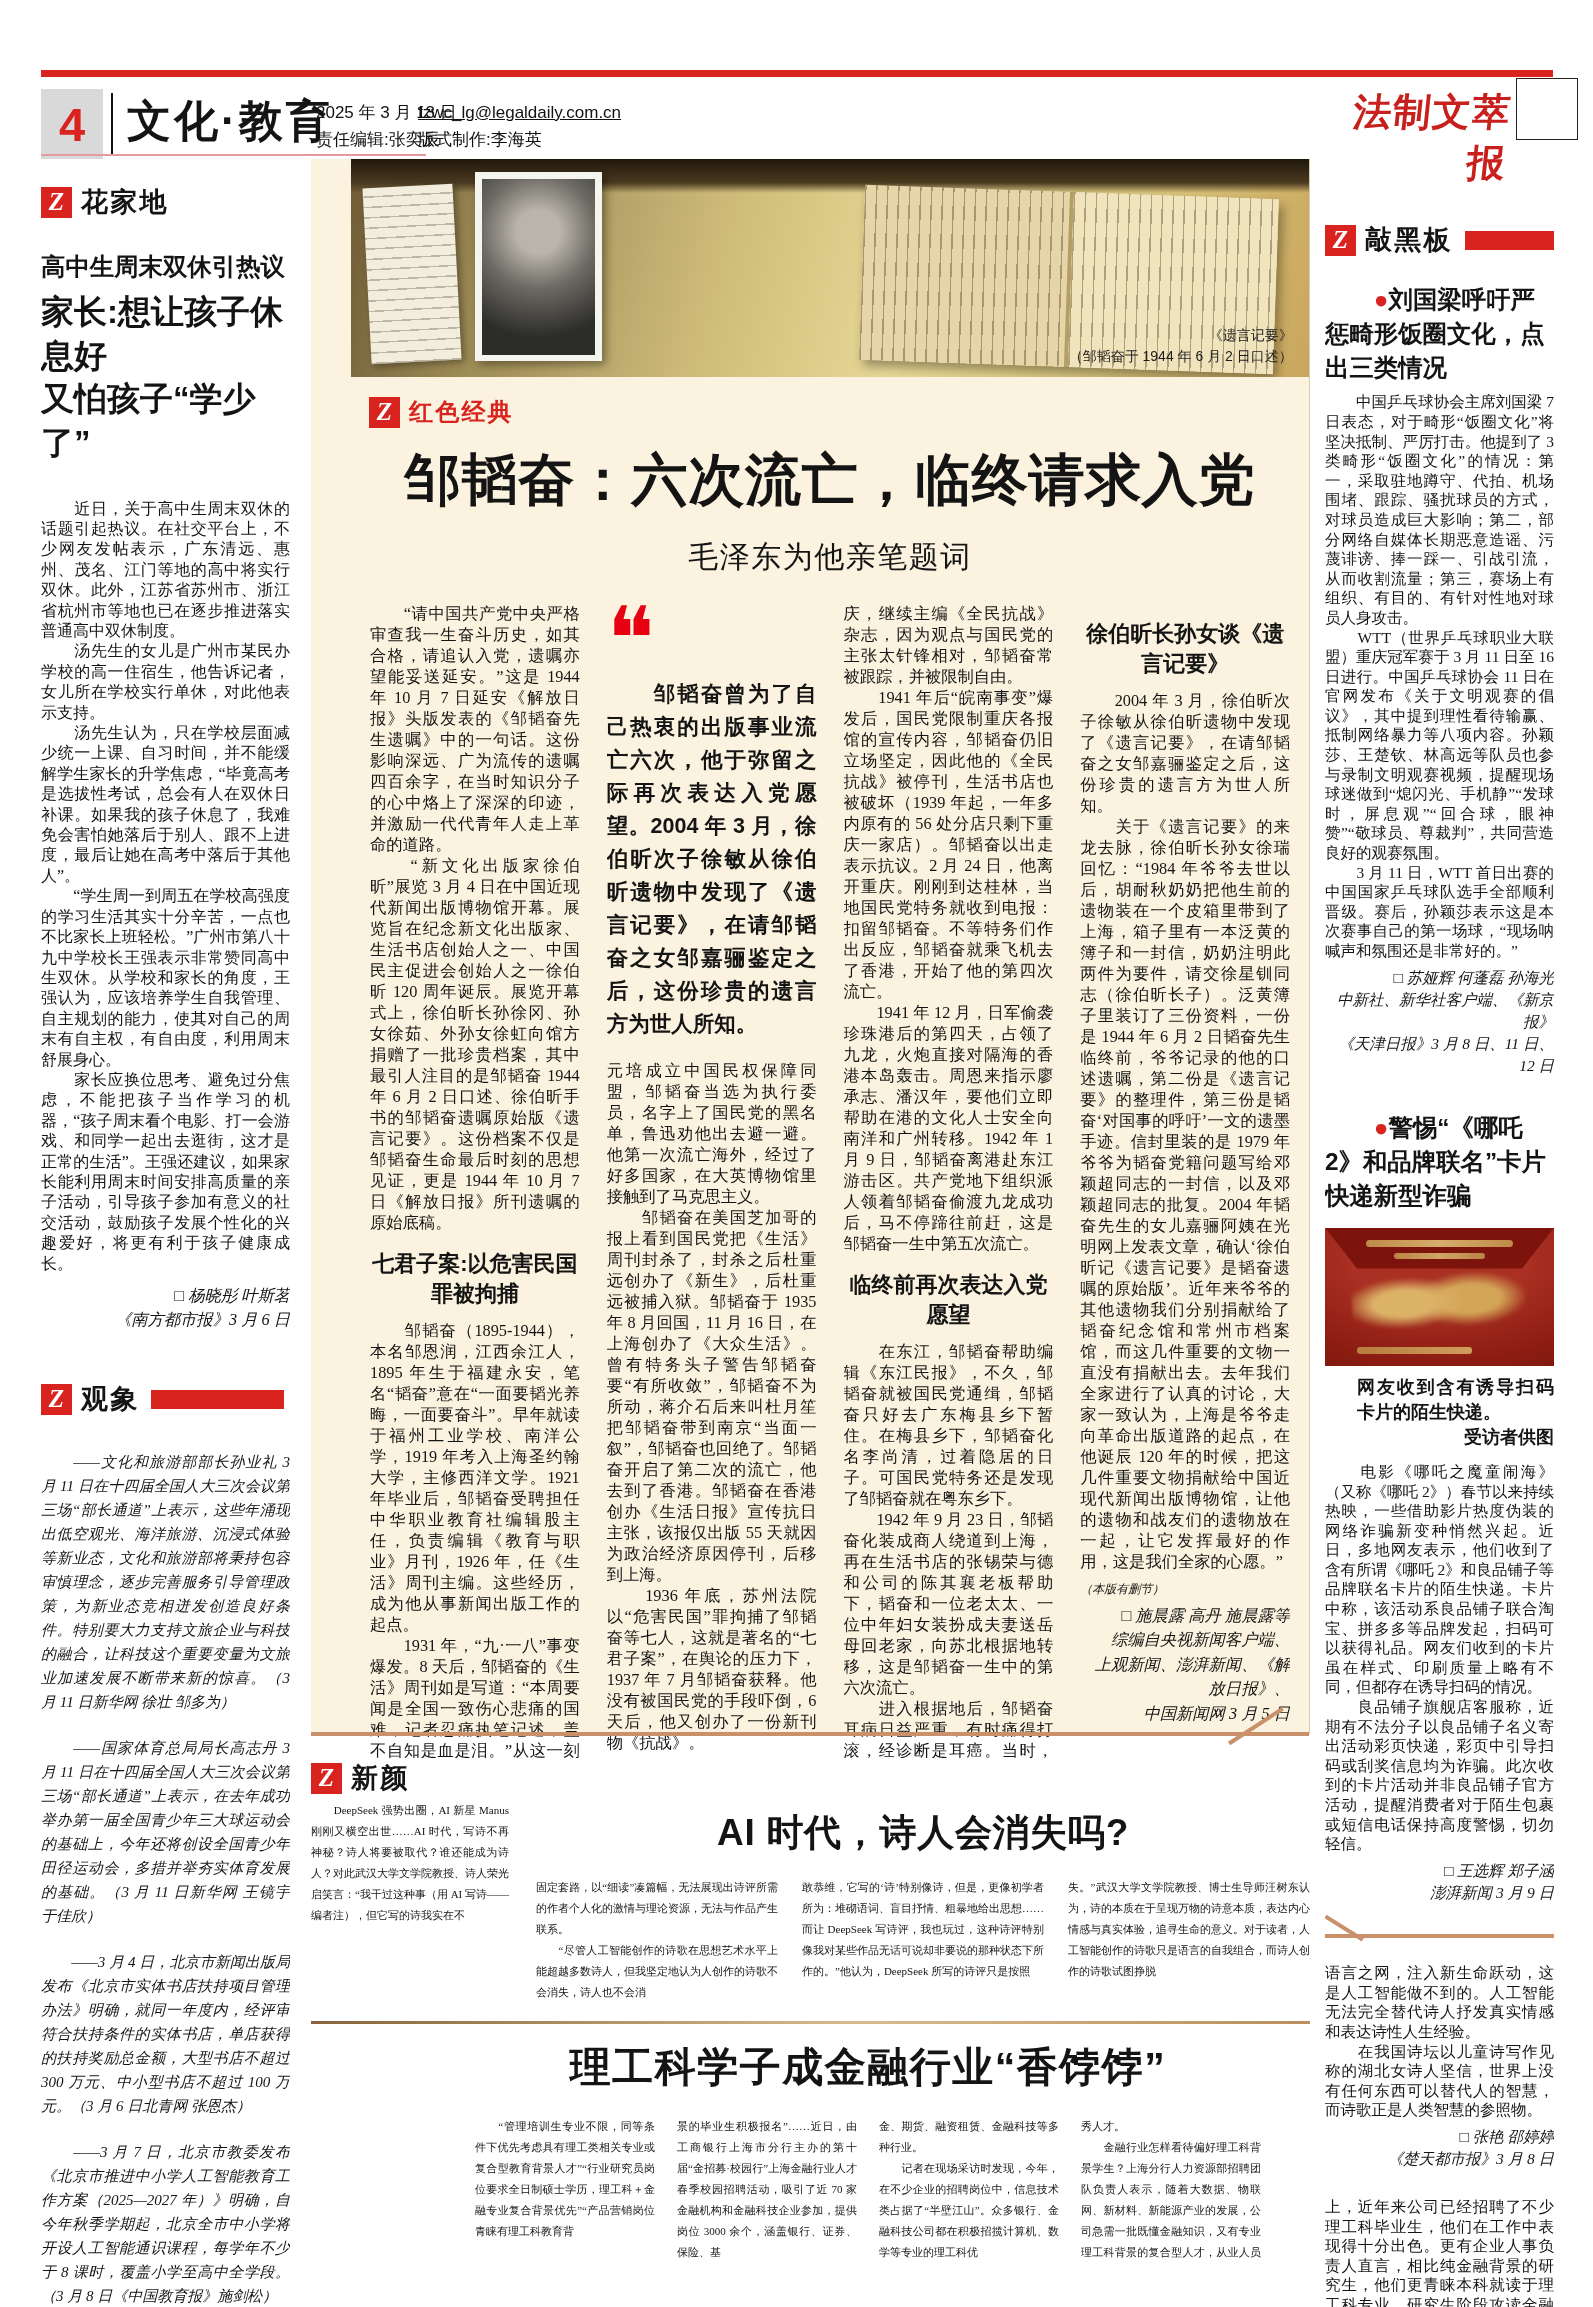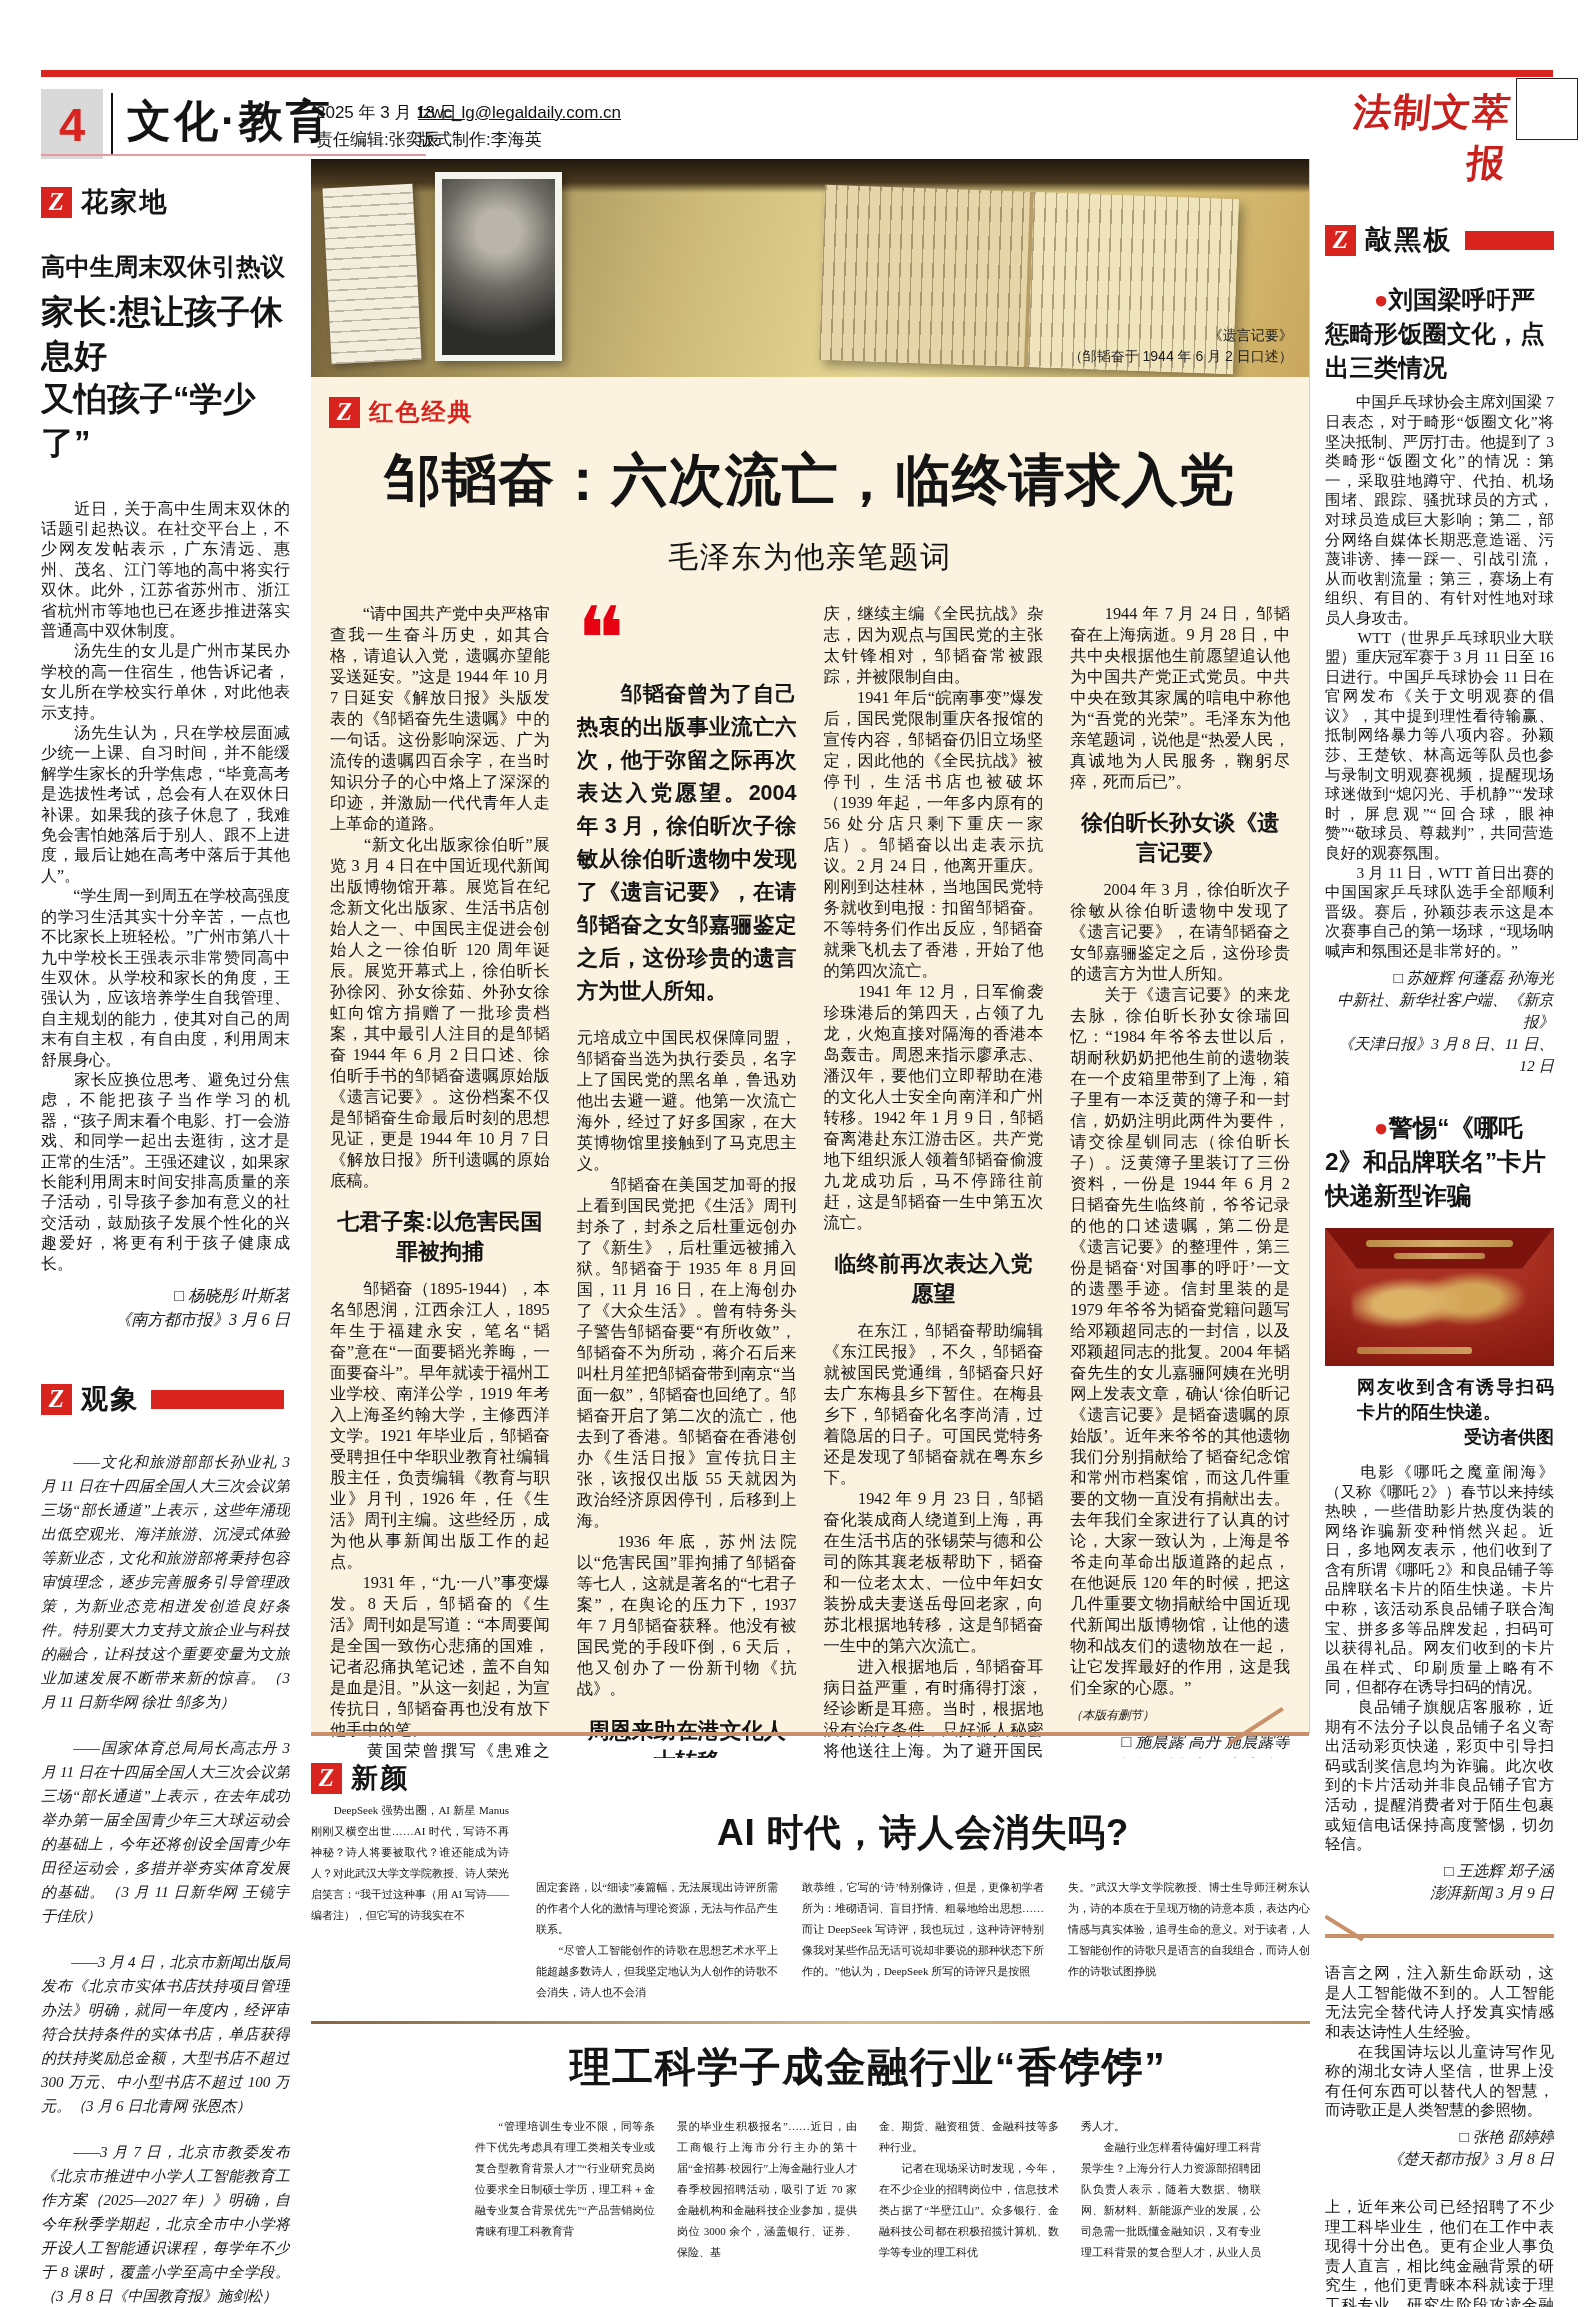--- a/index.html
+++ b/index.html
@@ -44,21 +44,21 @@
   .leftrail { position:absolute; left:41px; top:184px; width:249px; height:2123px; overflow:hidden; }
   .lr-kicker { margin-top:31px; font:bold 24.4px "Liberation Sans", sans-serif; }
   .lr-title { margin-top:7.4px; font:bold 33px "Liberation Sans", sans-serif; line-height:1.32; }
   .lr-body { margin-top:34px; font-size:16px; line-height:20.4px; }
   .lr-byline { margin-top:10.4px; text-align:right; font-size:16.3px; line-height:24px; }
   .gx-items { margin-top:33px; }
   .gx-items p { font-size:15px; line-height:24px; margin-bottom:22px; }
 
   
   .panel { position:absolute; left:311px; top:159px; width:999px; height:1575px;
-           background:#fbf3df; border-right:0.7px solid #d9cdae; }
+           background:#fbf3df; border-right:0.7px solid #d9cdae;padding-left:40px; }
   .panel .bottomline { position:absolute; left:0; bottom:-2.2px; width:100%; height:4.4px; background:#c9906a; }
   .panel .notch { position:absolute; right:21px; bottom:6px; width:64px; height:4.4px; background:#c9906a; transform:rotate(-33deg); }
   .photo { position:relative; height:218px; overflow:hidden;
            background:linear-gradient(104deg,#6e5a35 0%,#9c8a55 16%,#cdba79 38%,#e7d795 58%,#dcc87e 80%,#c9a65d 100%); }
   .photo .darktop { position:absolute; top:0; left:0; right:0; height:34px;
            background:linear-gradient(#20170c,#4a3a20 70%,rgba(74,58,32,0)); }
   .photo .paper { position:absolute; left:16.3px; top:27px; width:90px; height:176px; background:#f2eddc;
            transform:rotate(-3deg); box-shadow:3px 3px 7.4px rgba(0,0,0,.35);
            background-image:repeating-linear-gradient(0deg, rgba(90,80,60,.35) 0 1.5px, transparent 1.5px 10.4px); }
   .photo .portrait { position:absolute; left:124px; top:13.3px; width:127px; height:189px; background:#f5f5f0;
@@ -224,21 +224,20 @@
       <div class="col">
         <p class="body pre">庆，继续主编《全民抗战》杂志，因为观点与国民党的主张太针锋相对，邹韬奋常被跟踪，并被限制自由。
 　　1941 年后“皖南事变”爆发后，国民党限制重庆各报馆的宣传内容，邹韬奋仍旧立场坚定，因此他的《全民抗战》被停刊，生活书店也被破坏（1939 年起，一年多内原有的 56 处分店只剩下重庆一家店）。邹韬奋以出走表示抗议。2 月 24 日，他离开重庆。刚刚到达桂林，当地国民党特务就收到电报：扣留邹韬奋。不等特务们作出反应，邹韬奋就乘飞机去了香港，开始了他的第四次流亡。
 　　1941 年 12 月，日军偷袭珍珠港后的第四天，占领了九龙，火炮直接对隔海的香港本岛轰击。周恩来指示廖承志、潘汉年，要他们立即帮助在港的文化人士安全向南洋和广州转移。1942 年 1 月 9 日，邹韬奋离港赴东江游击区。共产党地下组织派人领着邹韬奋偷渡九龙成功后，马不停蹄往前赶，这是邹韬奋一生中第五次流亡。</p>
         <h3>临终前再次表达入党愿望</h3>
         <p class="body pre">　　在东江，邹韬奋帮助编辑《东江民报》，不久，邹韬奋就被国民党通缉，邹韬奋只好去广东梅县乡下暂住。在梅县乡下，邹韬奋化名李尚清，过着隐居的日子。可国民党特务还是发现了邹韬奋就在粤东乡下。
 　　1942 年 9 月 23 日，邹韬奋化装成商人绕道到上海，再在生活书店的张锡荣与德和公司的陈其襄老板帮助下，韬奋和一位老太太、一位中年妇女装扮成夫妻送岳母回老家，向苏北根据地转移，这是邹韬奋一生中的第六次流亡。
 　　进入根据地后，邹韬奋耳病日益严重，有时痛得打滚，经诊断是耳癌。当时，根据地没有治疗条件，只好派人秘密将他送往上海。为了避开国民党特务追杀，邹韬奋五次转院，手术后病情并没有好转。1944 年 7 月下旬，邹韬奋陷于弥留，再次表达入党愿望。</p>
       </div>
       <div class="col">
-        <p class="body pre">　　1944 年 7 月 24 日，邹韬奋在上海病逝。9 月 28 日，中共中央根据他生前愿望追认他为中国共产党正式党员。中共中央在致其家属的唁电中称他为“吾党的光荣”。毛泽东为他亲笔题词，说他是“热爱人民，真诚地为人民服务，鞠躬尽瘁，死而后已”。</p>
         <h3>徐伯昕长孙女谈《遗言记要》</h3>
         <p class="body pre">　　2004 年 3 月，徐伯昕次子徐敏从徐伯昕遗物中发现了《遗言记要》，在请邹韬奋之女邹嘉骊鉴定之后，这份珍贵的遗言方为世人所知。
 　　关于《遗言记要》的来龙去脉，徐伯昕长孙女徐瑞回忆：“1984 年爷爷去世以后，胡耐秋奶奶把他生前的遗物装在一个皮箱里带到了上海，箱子里有一本泛黄的簿子和一封信，奶奶注明此两件为要件，请交徐星钏同志（徐伯昕长子）。泛黄簿子里装订了三份资料，一份是 1944 年 6 月 2 日韬奋先生临终前，爷爷记录的他的口述遗嘱，第二份是《遗言记要》的整理件，第三份是韬奋‘对国事的呼吁’一文的遗墨手迹。信封里装的是 1979 年爷爷为韬奋党籍问题写给邓颖超同志的一封信，以及邓颖超同志的批复。2004 年韬奋先生的女儿嘉骊阿姨在光明网上发表文章，确认‘徐伯昕记《遗言记要》是韬奋遗嘱的原始版’。近年来爷爷的其他遗物我们分别捐献给了韬奋纪念馆和常州市档案馆，而这几件重要的文物一直没有捐献出去。去年我们全家进行了认真的讨论，大家一致认为，上海是爷爷走向革命出版道路的起点，在他诞辰 120 年的时候，把这几件重要文物捐献给中国近现代新闻出版博物馆，让他的遗物和战友们的遗物放在一起，让它发挥最好的作用，这是我们全家的心愿。”</p>
         <p class="m-note kai">（本版有删节）</p>
         <div class="m-byline kai pre">□ 施晨露 高丹 施晨露等
 综编自央视新闻客户端、
 上观新闻、澎湃新闻、《解放日报》、
 中国新闻网 3 月 5 日</div>
       </div>
     </div>

